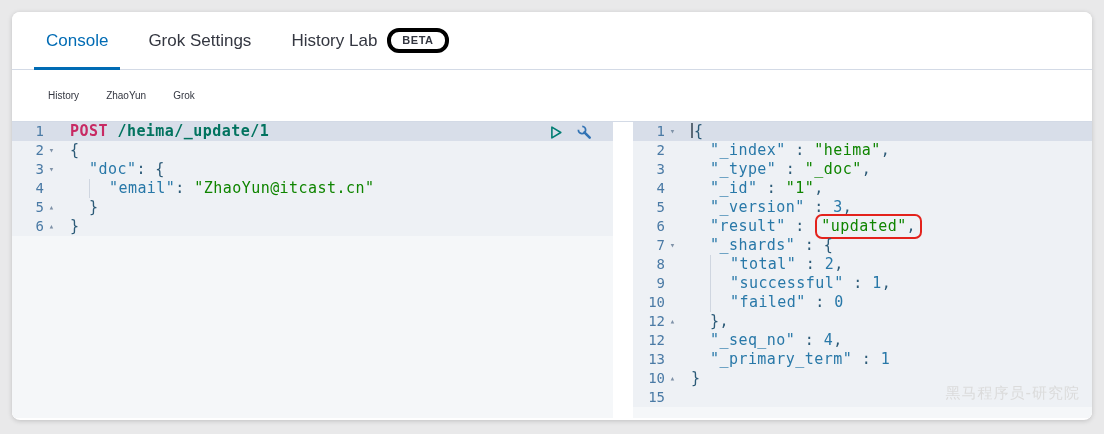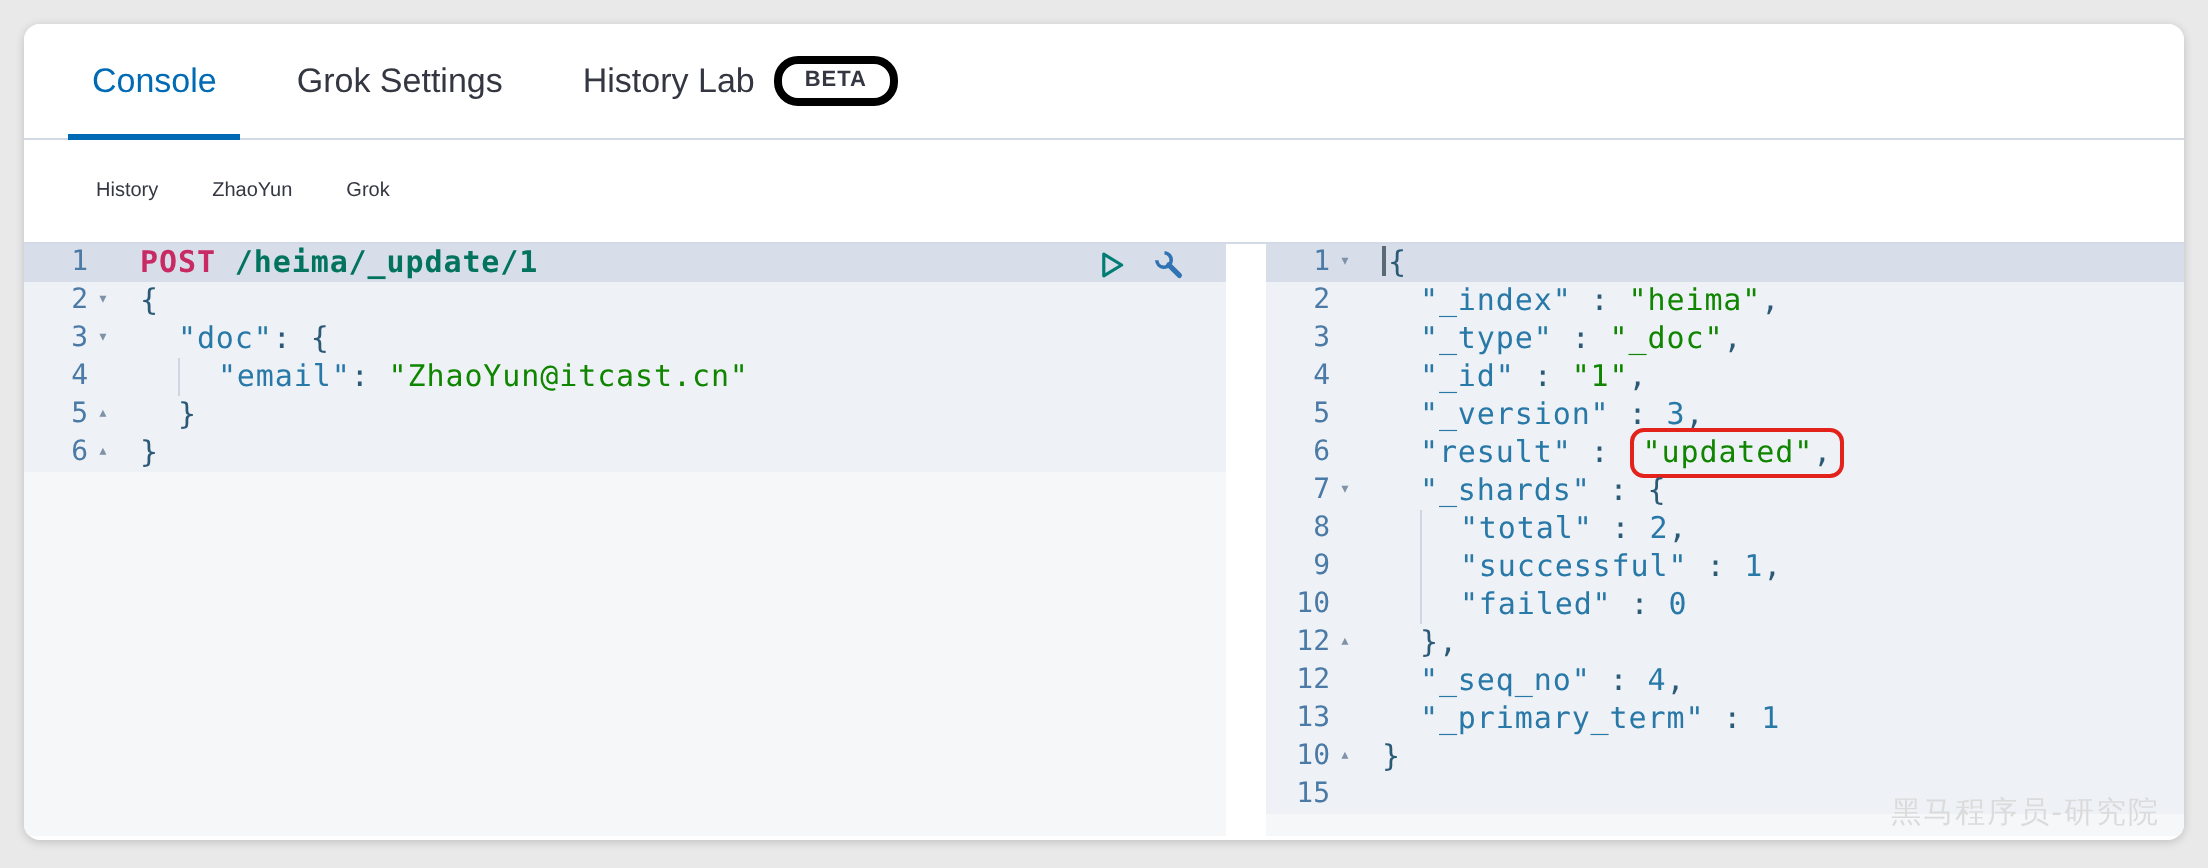--- a/index.html
+++ b/index.html
@@ -54,21 +54,21 @@
         vertical-align:top;}
   .tk-cursor{display:inline-block;width:0;border-left:2px solid #5b6876;height:15px;
         vertical-align:-2px;margin-right:1px;}
   .red-box{border:2.4px solid var(--red);border-radius:7px;padding:1px 4px 2px;margin-left:1px;}
   .editor-actions{position:absolute;top:1px;right:20px;display:flex;gap:12px;height:19px;
         align-items:center;}
   .icon-btn{background:none;border:none;padding:0;margin:0;cursor:pointer;width:17px;height:17px;
         display:flex;align-items:center;justify-content:center;}
   .icon-btn.play{color:var(--play);}
   .icon-btn.wrench{color:var(--wrench);}
-  .watermark{position:absolute;right:12px;bottom:2px;font-size:15px;letter-spacing:1px;
+  .watermark{position:absolute;right:12px;bottom:15px;font-size:15px;letter-spacing:1px;
         color:var(--watermark-color);font-family:"DejaVu Sans",sans-serif;pointer-events:none;}
 </style>
 </head>
 <body>
 
 <div class="card">
 
   <div class="tabs" id="tabs">
       <div class="tab active">
         <span class="tab-label">Console</span>

